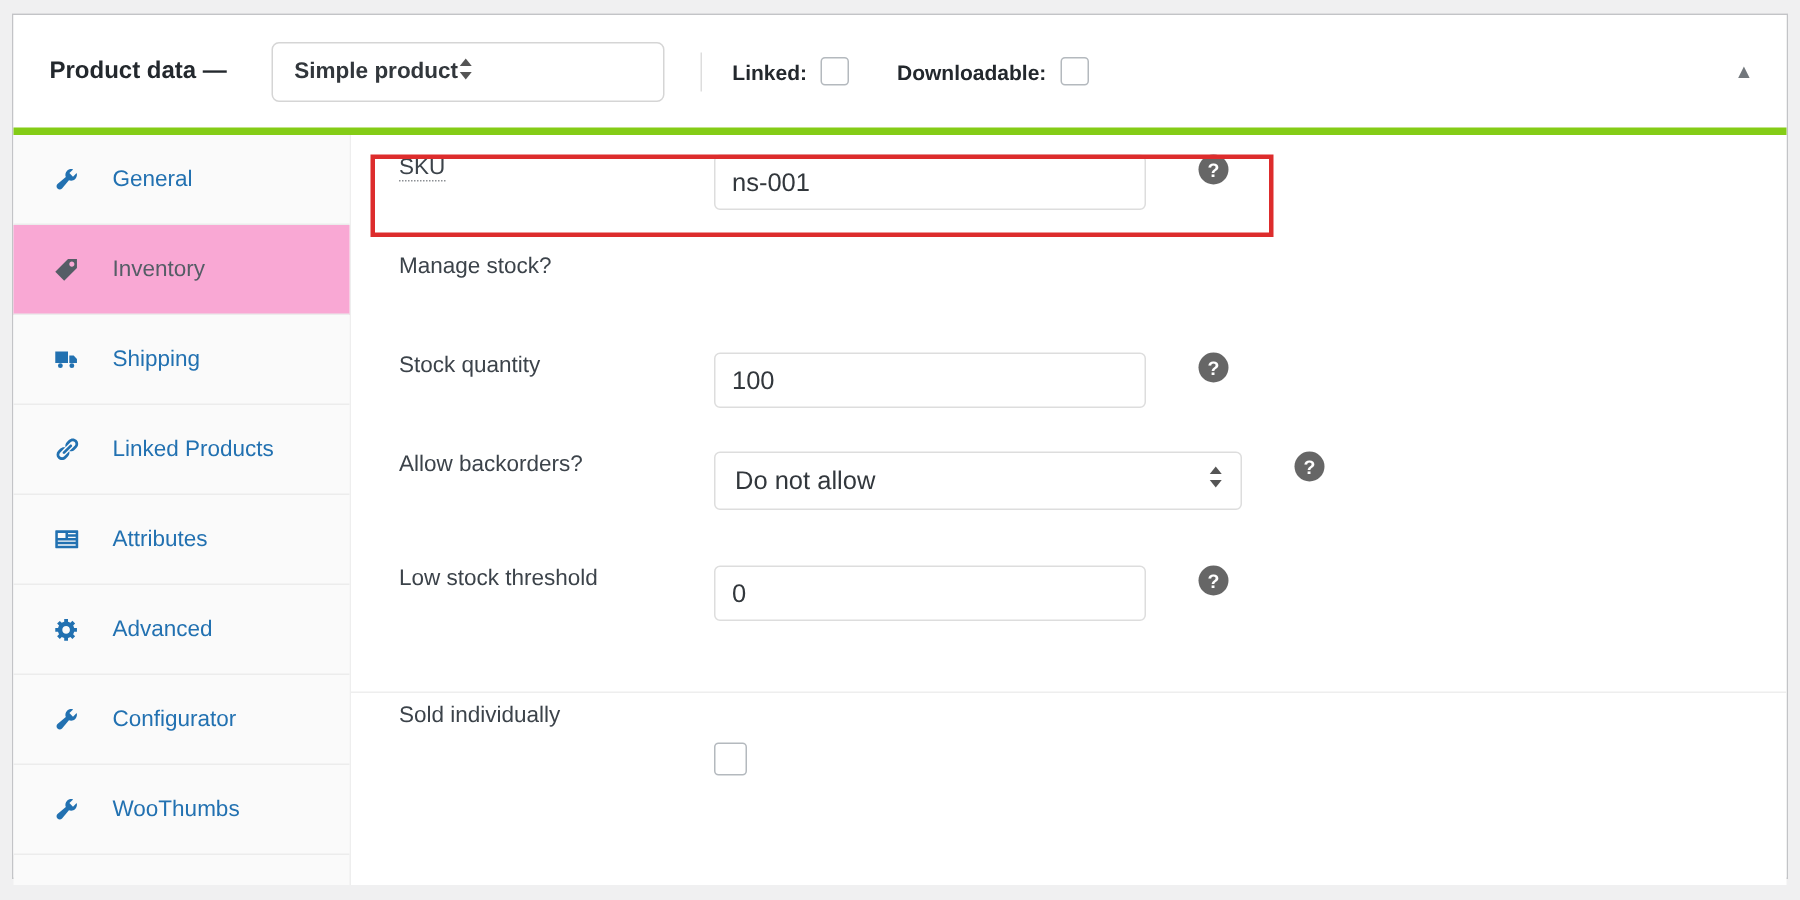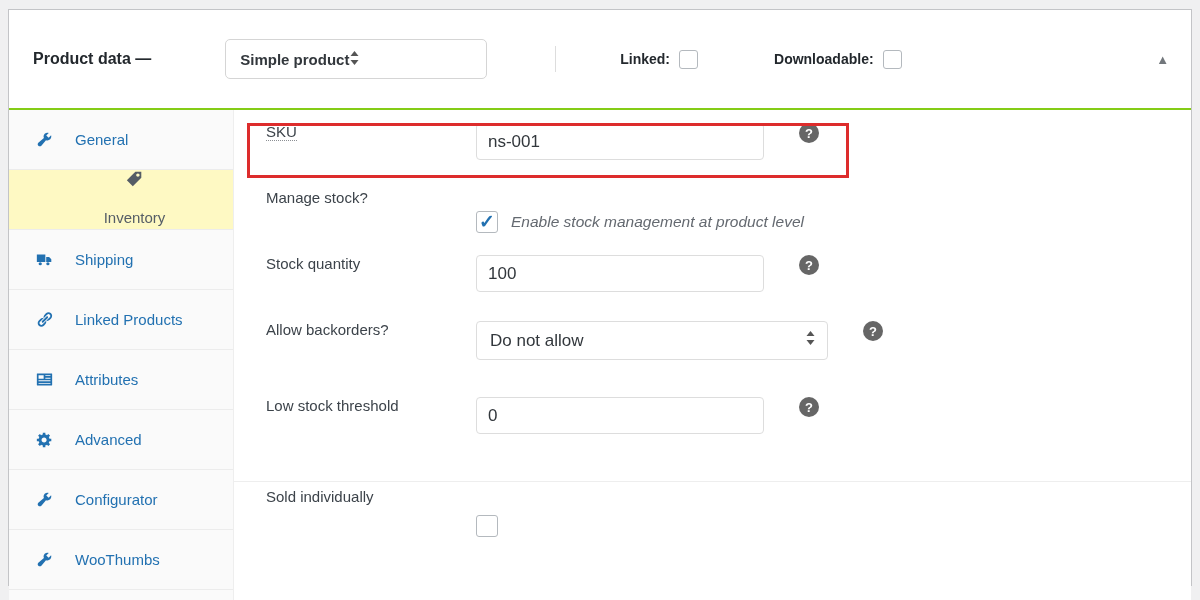--- a/index.html
+++ b/index.html
@@ -11,27 +11,26 @@
   }
   .panel {
     position: absolute;
     left: 8px; top: 9px;
     width: 1184px; height: 577px;
     background: #fff;
     border: 1px solid #c3c4c7;
   }
   
   .panel-header {
-    height: 100px;
+    height: 80px;
     display: flex;
     align-items: center;
     padding: 0 22px 0 24px;
-    border-bottom: 2px solid #84cc16;
-    background: #fff;
-    gap: 44px;
+    border-bottom: 5px solid #84cc16;
+    background: #fff;
   }
   .panel-title {
     font-size: 16px;
     font-weight: bold;
     color: #23282d;
     white-space: nowrap;
   }
   .type-select {
     margin-left: 30px;
     width: 262px; height: 40px;
@@ -94,23 +93,22 @@
     align-items: center;
     gap: 22px;
     padding-left: 27px;
     border-bottom: 1px solid #ececec;
     font-size: 15px;
     color: #2271b1;
     cursor: pointer;
     background: #fafafa;
   }
   .tab.active {
-    background: #fef9c3;
+    background: #f9a8d4;
     color: #555d66;
-    flex-direction: column;
   }
   .tab .icon { width: 17px; height: 17px; display: inline-flex; }
   .tab .icon svg { width: 17px; height: 17px; fill: currentColor; }
   
   .content {
     flex: 1;
     background: #fff;
     padding-top: 13px;
   }
   .row {
@@ -320,24 +318,20 @@
 
       <div class="row row-sku">
         <div class="highlight-box"></div>
         <span class="row-label"><span class="dotted-underline">SKU</span></span>
         <input class="text-input" type="text" value="ns-001" style="">
         <span class="help-tip">?</span>
       </div>
 
       <div class="row">
         <span class="row-label">Manage stock?</span>
-        <span class="cb-wrap">
-          <span class="checkbox-lg checked"></span>
-          <span class="field-desc">Enable stock management at product level</span>
-        </span>
       </div>
 
       <div class="row">
         <span class="row-label">Stock quantity</span>
         <input class="text-input" type="text" value="100" style="">
         <span class="help-tip">?</span>
       </div>
 
       <div class="row row-tall">
         <span class="row-label">Allow backorders?</span>

